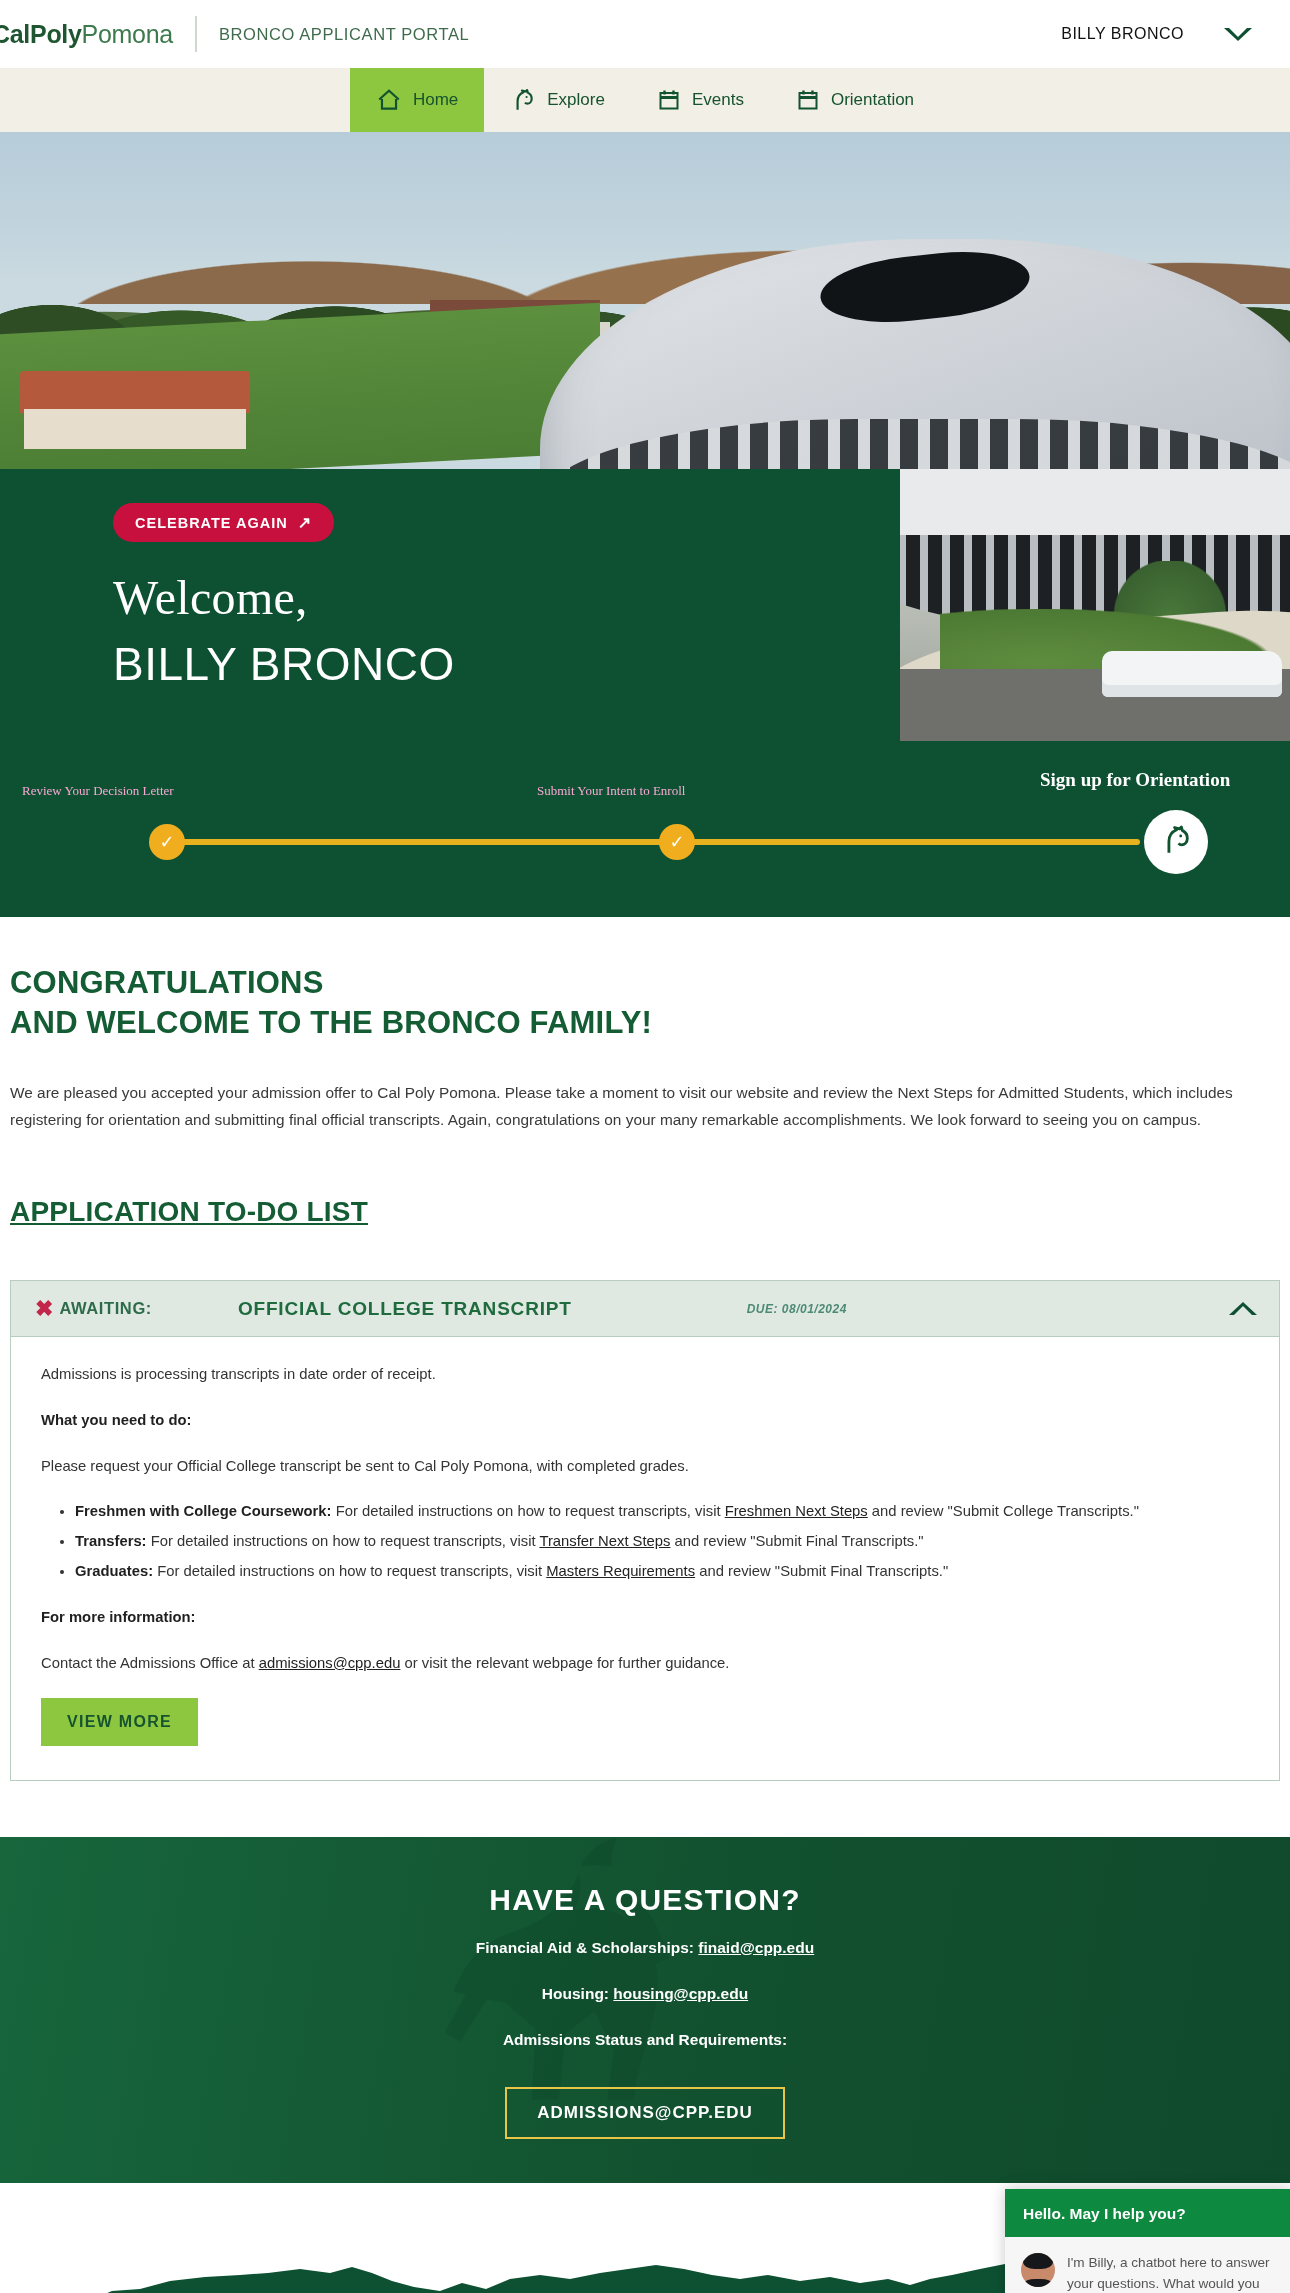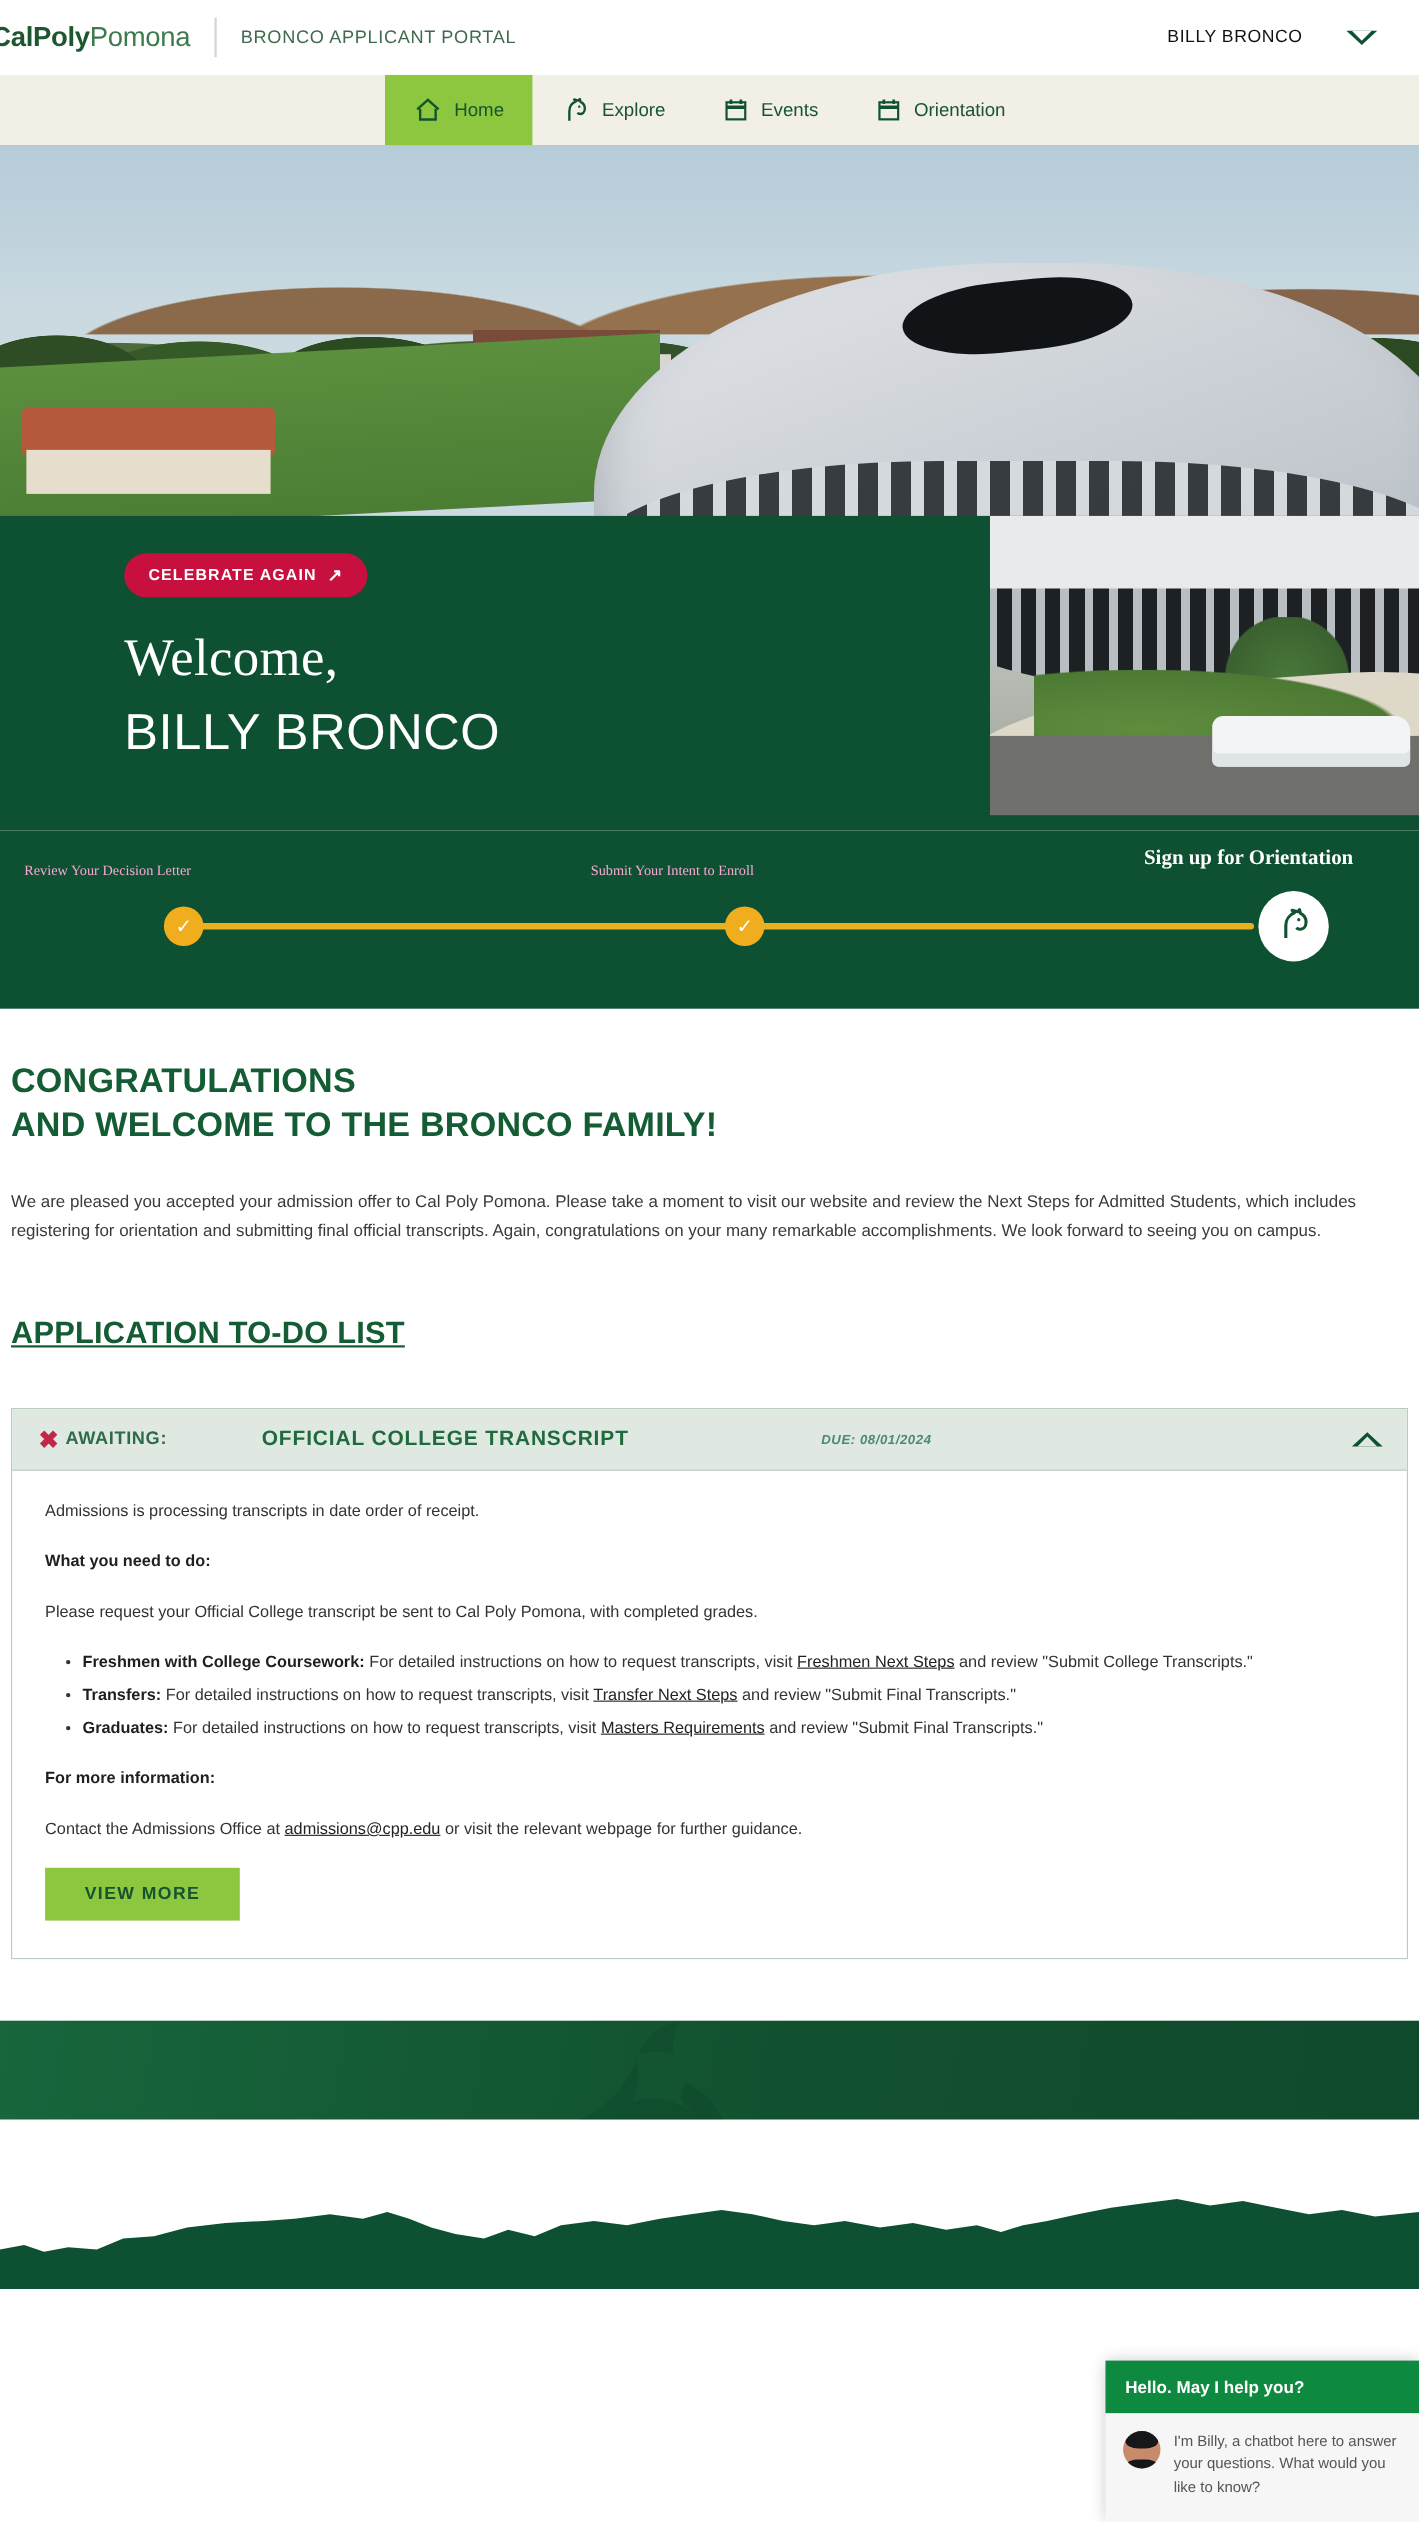--- a/index.html
+++ b/index.html
@@ -315,21 +315,21 @@
   .card-body ul { margin: 0 0 22px 34px; }
   .card-body li { margin-bottom: 6px; line-height: 1.62; }
   .card-body a { color: #222; text-decoration: underline; }
   .btn-viewmore {
     display: inline-block;
     background: #8dc63f;
     color: #16542f;
     font-size: 16px;
     font-weight: 700;
     letter-spacing: 1.3px;
-    padding: 15px 36px;
+    padding: 15px 26px;
     border: none;
     cursor: pointer;
     font-family: "Liberation Sans", sans-serif;
   }
 
   
   .footer {
     margin-top: 56px;
     background: linear-gradient(100deg, #17663c 0%, #12512f 55%, #0f4a2c 100%);
     position: relative;
@@ -554,20 +554,27 @@
 
 <div class="footer">
   <svg class="footer-horse" viewBox="0 0 400 300">
     <g fill="#0a3d23">
       <path d="M60 150c10-28 30-48 58-56 16-5 30-14 40-26 6-7 12-16 16-26 3 12 1 24-4 34 14-4 28-3 40 3 18 9 30 26 34 46 3 16 2 32-2 47l-14 52c-2 8-4 16-3 24H200l6-46-18-34-26 20-6 60h-25l4-64-28-24z"></path>
       <path d="M176 36c6-14 18-24 33-26-4 8-6 17-5 26-8-2-18-2-28 0z"></path>
       <path d="M108 112c-14 8-26 20-34 35l-22 40 14 8 26-40 20-22z"></path>
       <path d="M214 60c14 6 26 18 32 33l10 26-13 6-12-28-21-24z"></path>
     </g>
   </svg>
+  <div class="footer-inner">
+    <div class="f-title">HAVE A QUESTION?</div>
+    <div class="f-line"><span>Financial Aid &amp; Scholarships: </span><a href="#">finaid@cpp.edu</a></div>
+    <div class="f-line"><span>Housing: </span><a href="#">housing@cpp.edu</a></div>
+    <div class="f-line">Admissions Status and Requirements:</div>
+    <button class="f-cta">ADMISSIONS@CPP.EDU</button>
+  </div>
 </div>
 
 <div class="terrain-wrap">
   <svg viewBox="0 0 1290 120" preserveAspectRatio="none">
     <path fill="#0d5132" d="M0,84 L22,80 L40,86 L62,82 L88,84 L112,74 L140,72 L170,64 L205,60 L240,58 L268,56 L300,52 L330,56 L352,50 L372,56 L392,64 L414,70 L440,74 L462,66 L486,72 L510,62 L540,58 L570,62 L600,56 L628,52 L656,48 L684,52 L712,58 L740,62 L768,58 L800,64 L830,60 L860,66 L888,62 L910,68 L930,62 L952,58 L980,52 L1010,46 L1040,42 L1070,38 L1100,44 L1130,40 L1160,46 L1190,52 L1220,48 L1250,54 L1290,50 L1290,120 L0,120 Z"></path>
   </svg>
 
 </div>
 
 <div class="chat">

